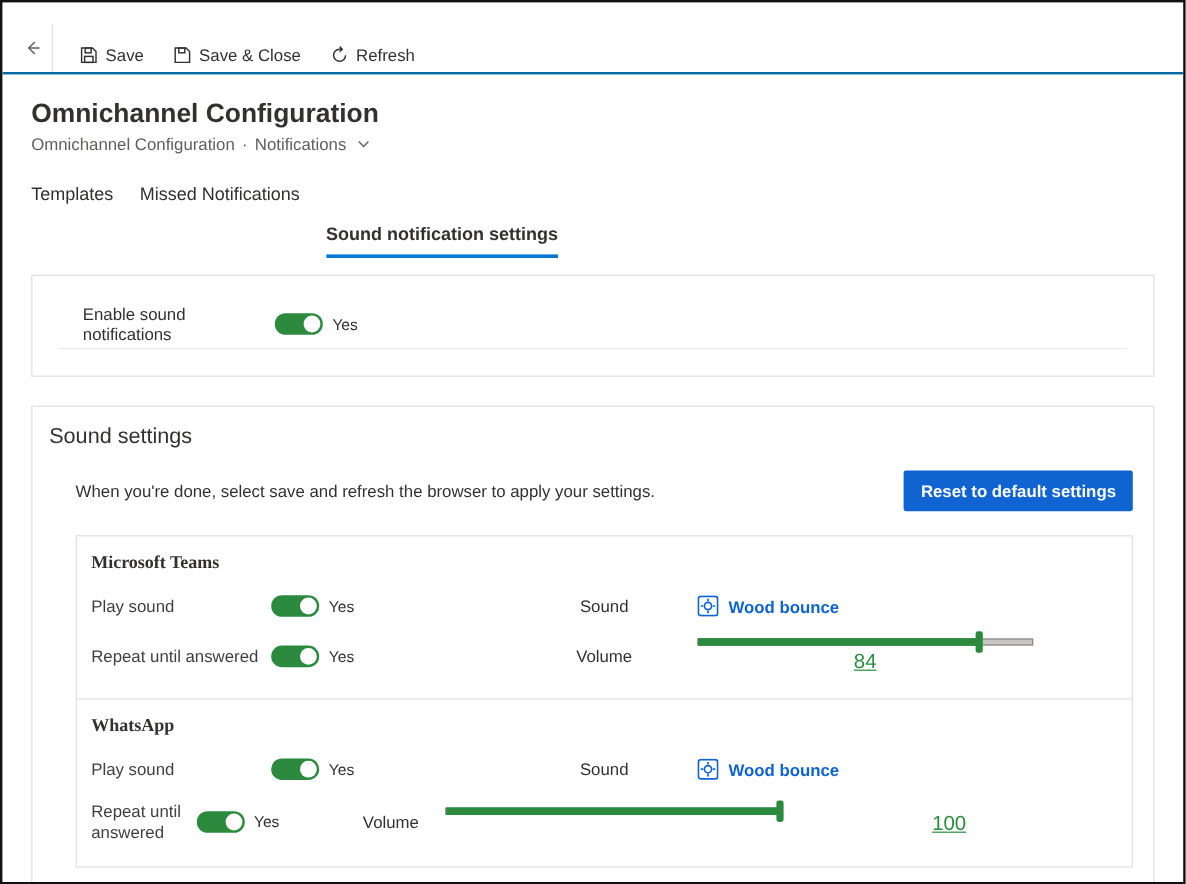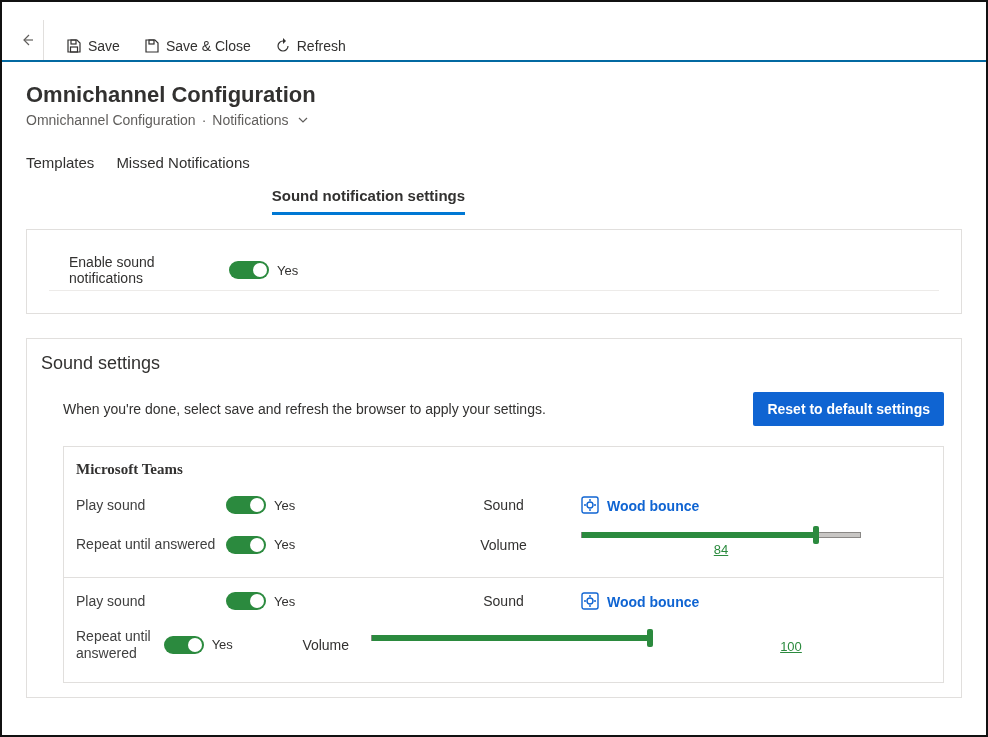--- a/index.html
+++ b/index.html
@@ -189,21 +189,21 @@
     top: -7px;
     width: 6px;
     height: 18px;
     background: #2b8a3e;
     border-radius: 2px;
     transform: translateX(-3px);
   }
   .slider-value {
     text-align: center;
     width: 280px;
-    font-size: 13px;
+    font-size: 17px;
     color: #2b8a3e;
     margin-top: 4px;
     text-decoration: underline;
   }
   .col-label.multi { line-height: 1.2; }
   svg { display: block; }
 </style>
 </head>
 <body>
 
@@ -310,20 +310,21 @@
       <div class="col-value" style="flex-direction:column; align-items:flex-start;">
         <div class="slider-track">
           <div class="slider-fill" style="width:84%"></div>
           <div class="slider-thumb" style="left:84%"></div>
         </div>
         <div class="slider-value">84</div>
       </div>
     </div>
   </div>
         <div class="channel">
+    <div class="channel-name">WhatsApp</div>
 
     <div class="ch-row">
       <div class="col-label">Play sound</div>
       <div class="col-toggle">
         <div class="toggle">
                 <div class="knob"></div>
               </div>
         <span class="toggle-label">Yes</span>
       </div>
       <div class="col-field-label">Sound</div>

